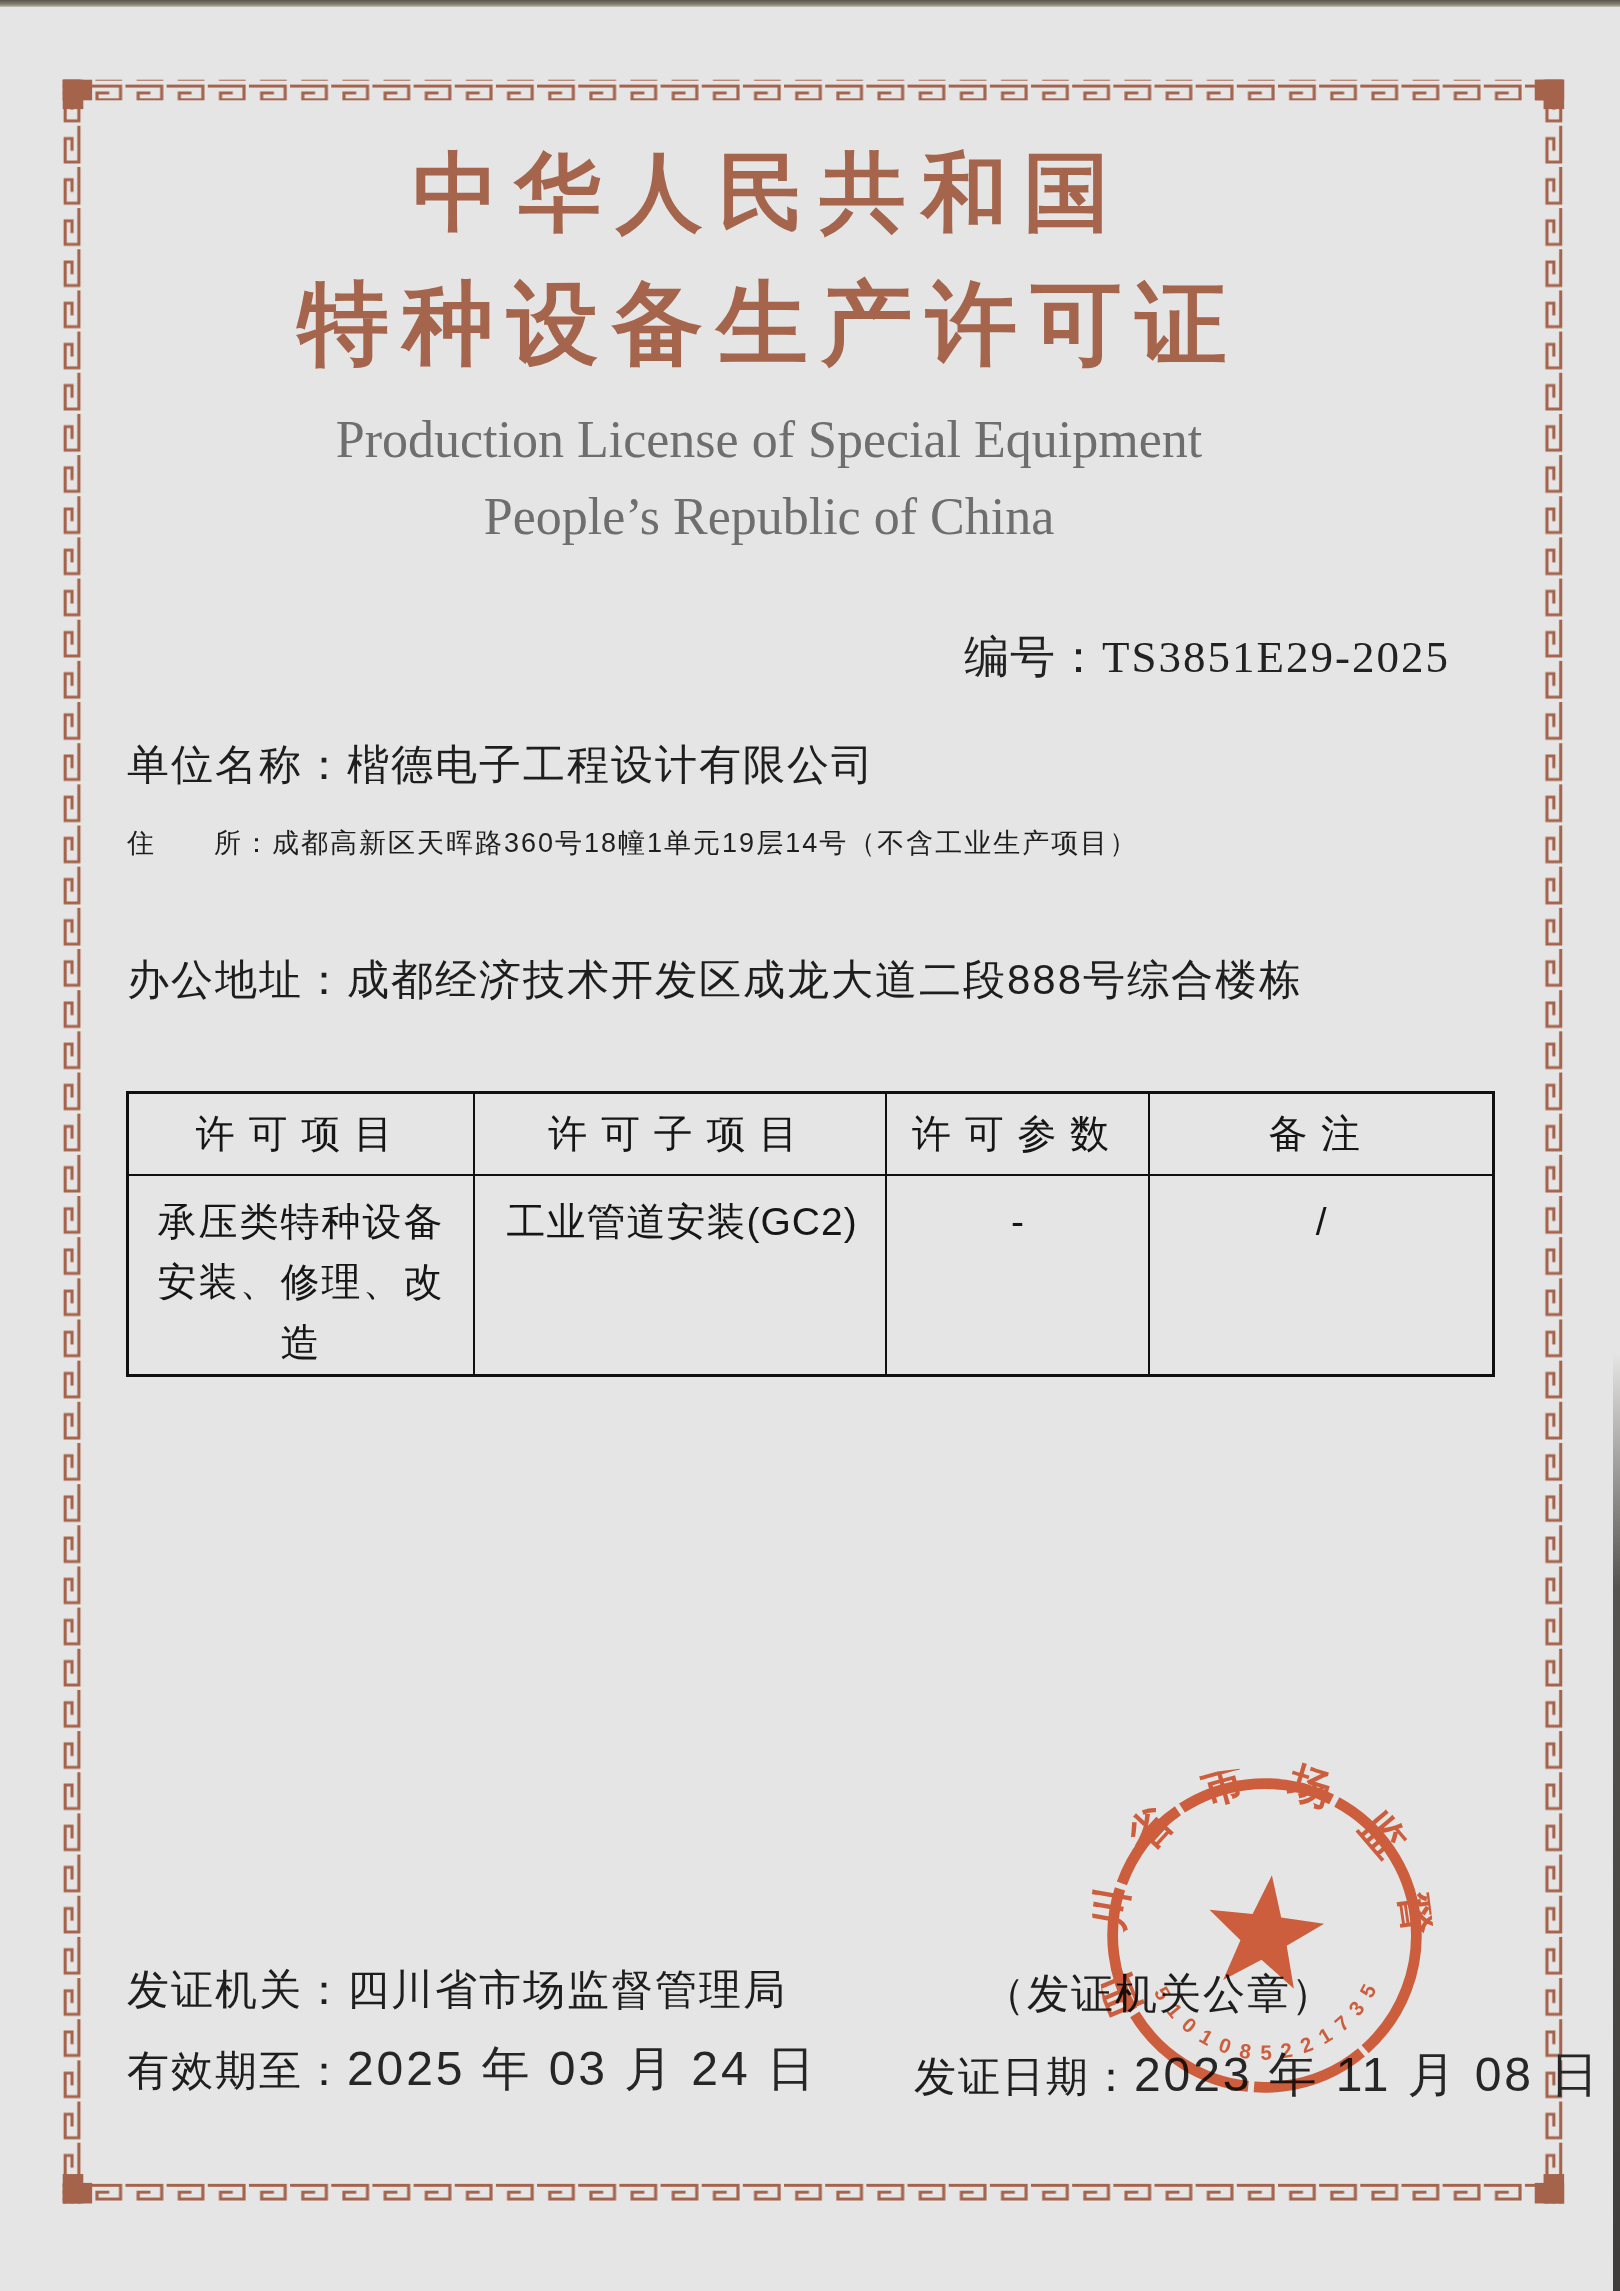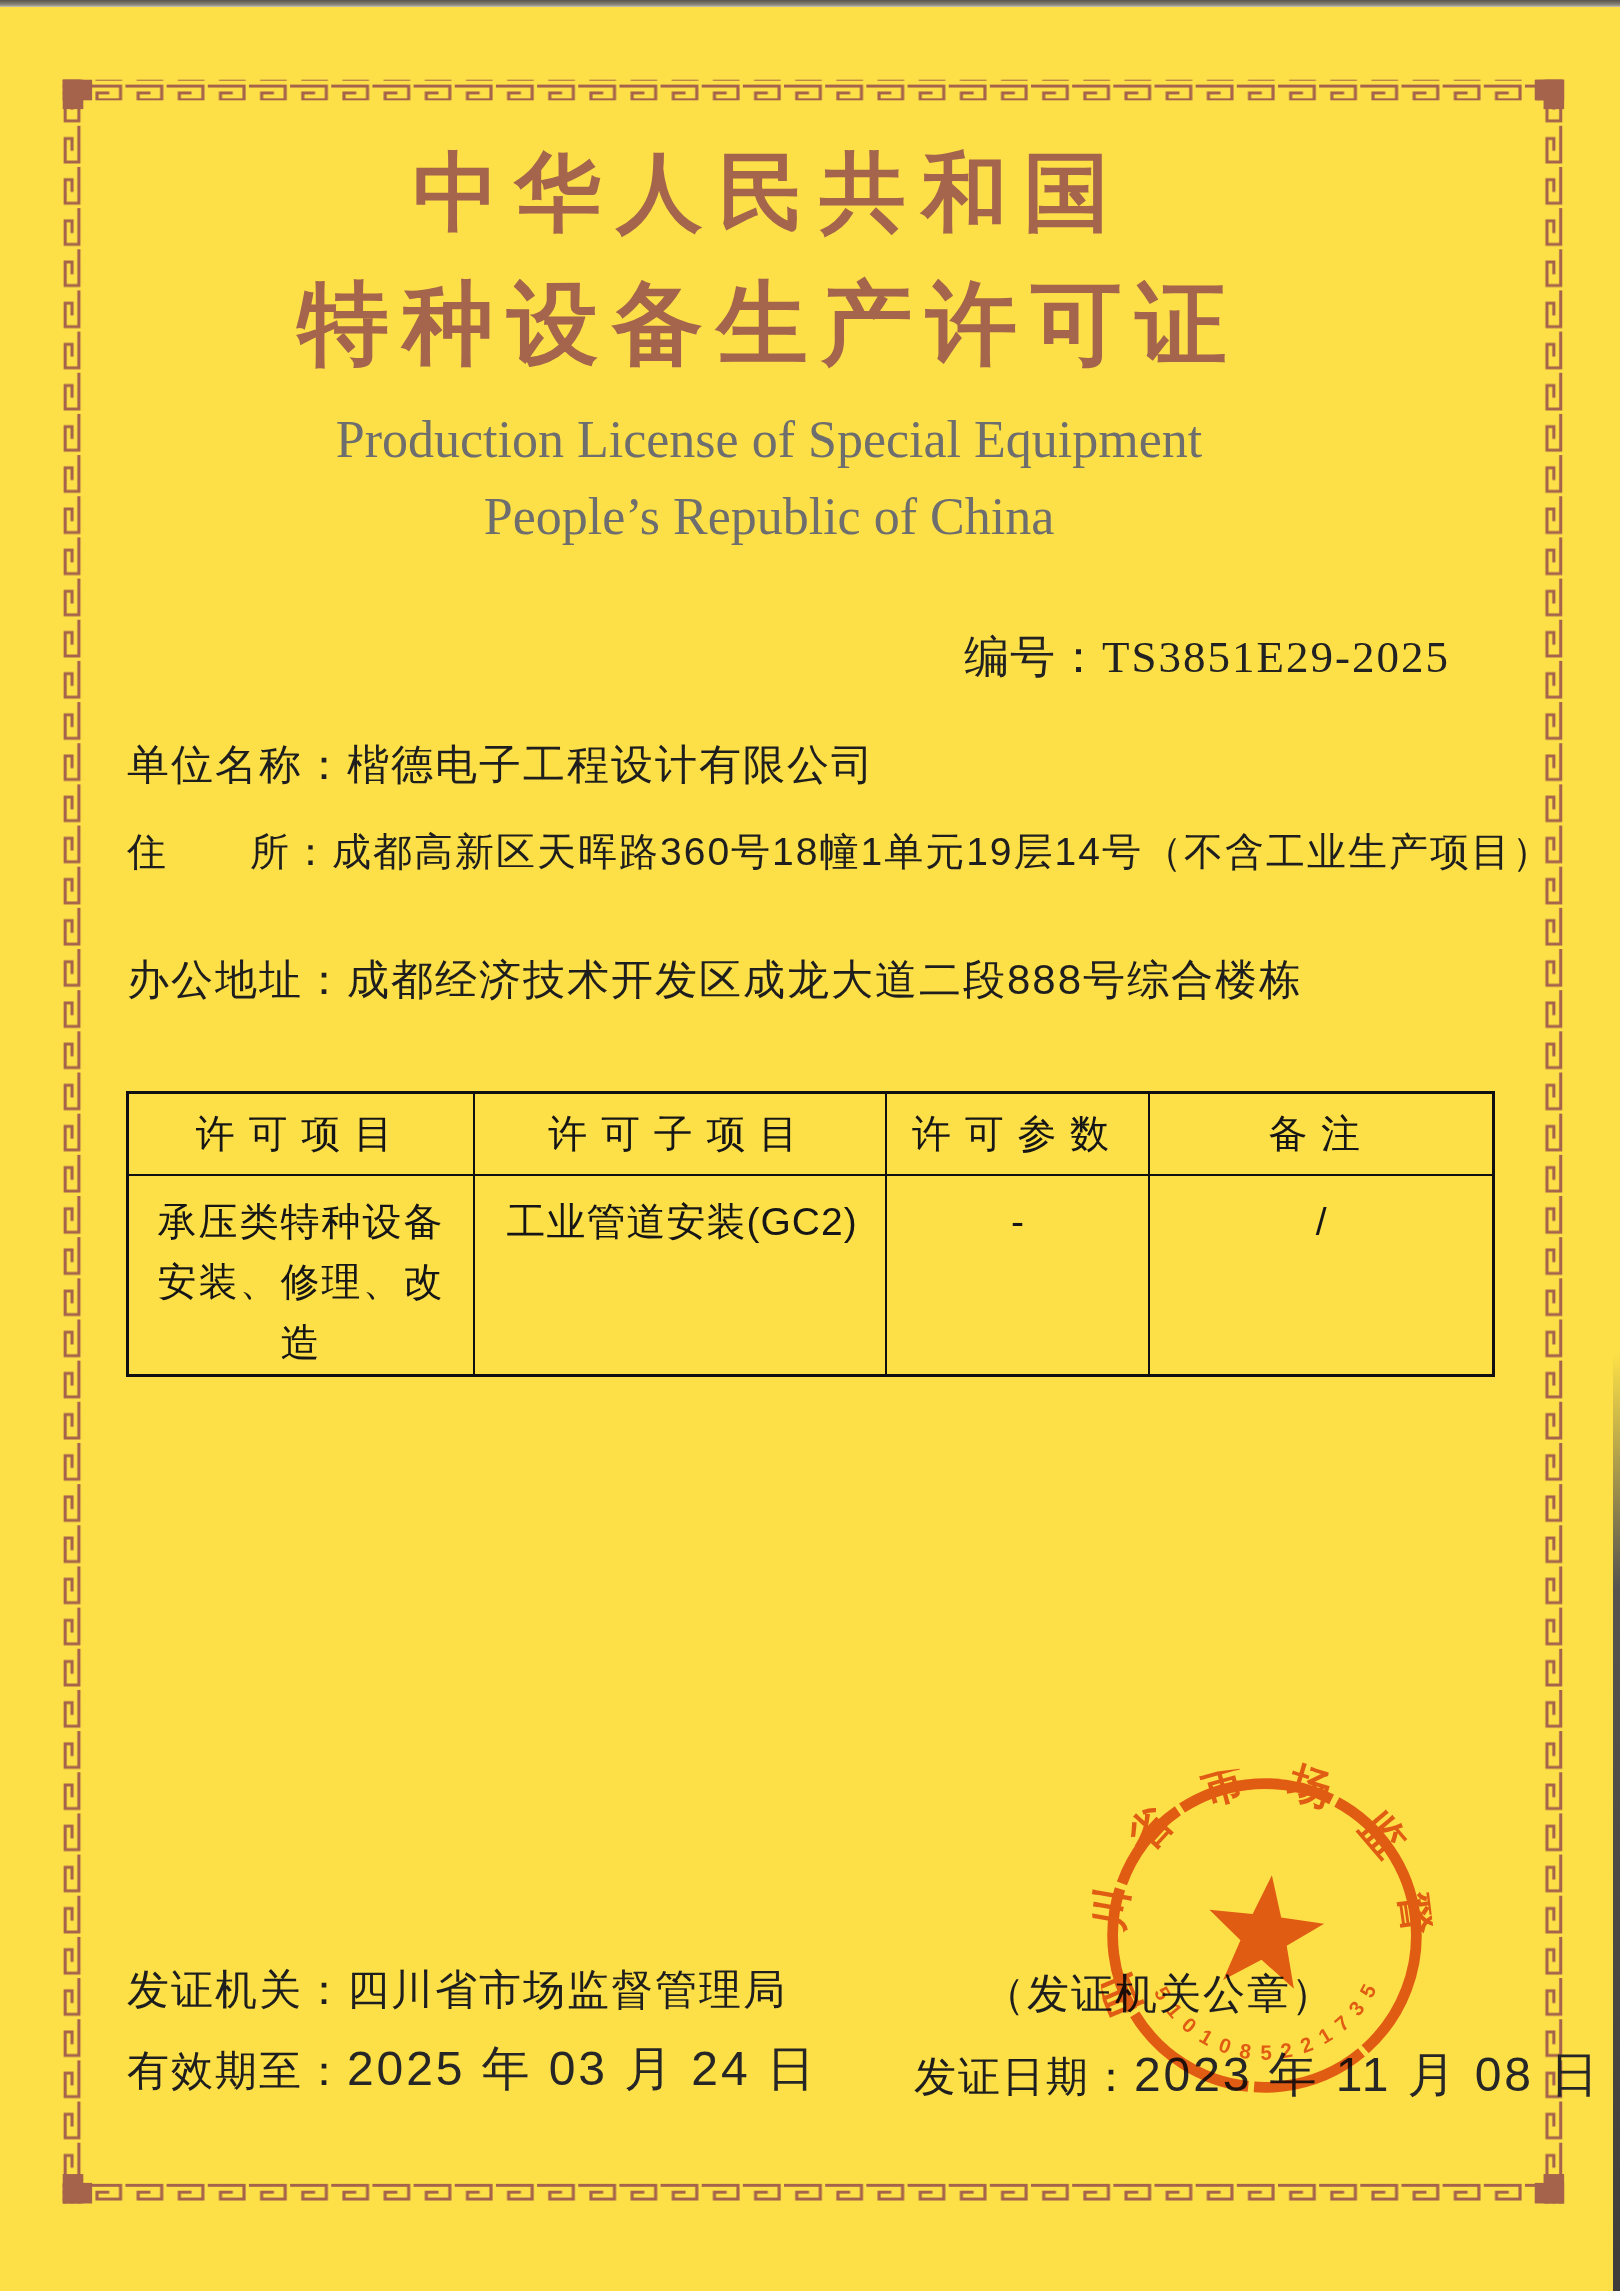--- a/index.html
+++ b/index.html
@@ -1,19 +1,19 @@
 <!DOCTYPE html>
 <html><head>
 <meta charset="utf-8">
 <style>
   html,body{margin:0;padding:0;background:#ffffff;}
   .page{
     position:relative;
     width:1620px;height:2292px;
-    background:#fde047;
+    background:#e5e5e5;
     overflow:hidden;
     font-family:"Liberation Sans","DejaVu Sans",sans-serif;
     color:#1e1e1e;
   }
   
   .scan-top{
     position:absolute;top:0;left:0;width:100%;height:6.9px;
     background:linear-gradient(to bottom,#57534b,#8d877b 70%,#c9c4ba);
   }
   .scan-right{
@@ -34,21 +34,21 @@
   .title-en-2{top:487px;font-size:52px;}
 
   .license-no{
     position:absolute;top:627px;right:170px;
     font-size:45px;color:#222;letter-spacing:1px;
   }
   .license-no .code{font-family:"Liberation Serif","DejaVu Serif",serif;letter-spacing:2px;}
 
   .info-line{position:absolute;left:127px;font-size:42px;color:#1e1e1e;letter-spacing:2px;white-space:nowrap;}
   .line-company{top:737px;}
-  .line-residence{top:825px;font-size:39px;}
+  .line-residence{top:825px;font-size:27px;}
   .line-office{top:952px;text-align:center;}
   .line-approval{top:1039px;left:212px;}
 
   .license-table{
     position:absolute;left:126px;top:1091px;width:1369px;
     border-collapse:collapse;table-layout:fixed;
     font-size:39px;color:#161616;
   }
   .license-table th,.license-table td{border:2.9px solid #101010;}
   .license-table{border:3.9px solid #101010;}

